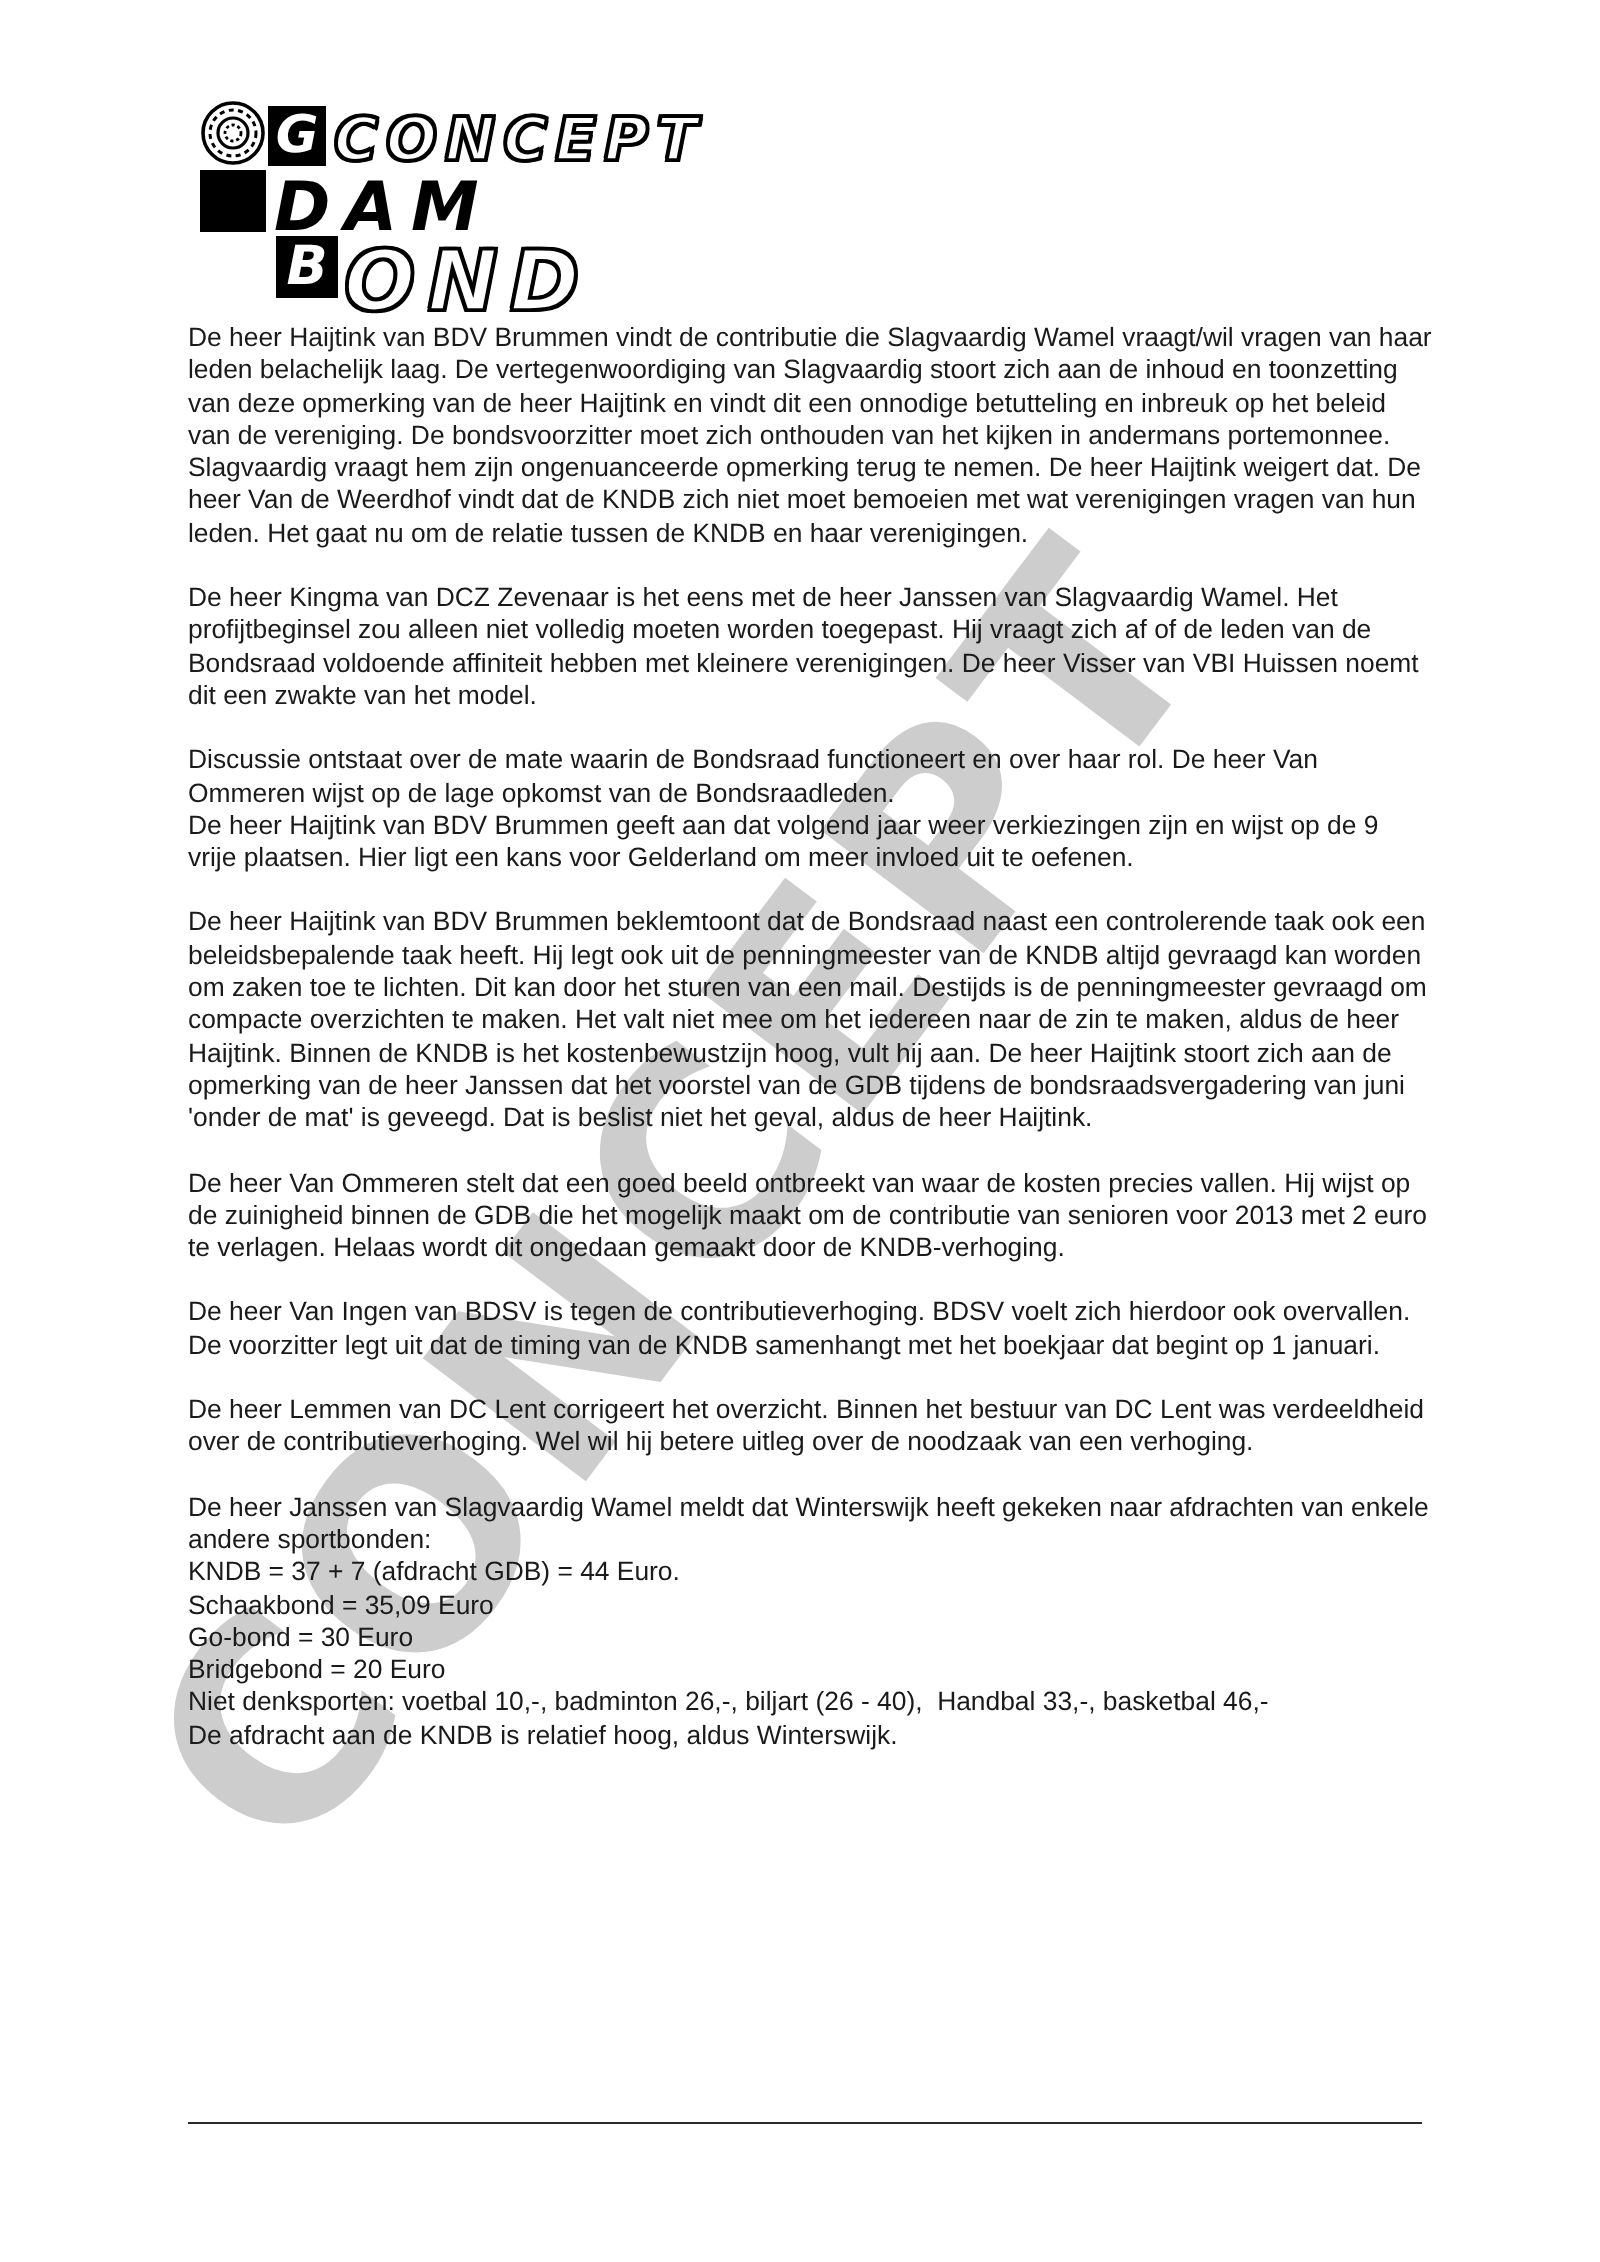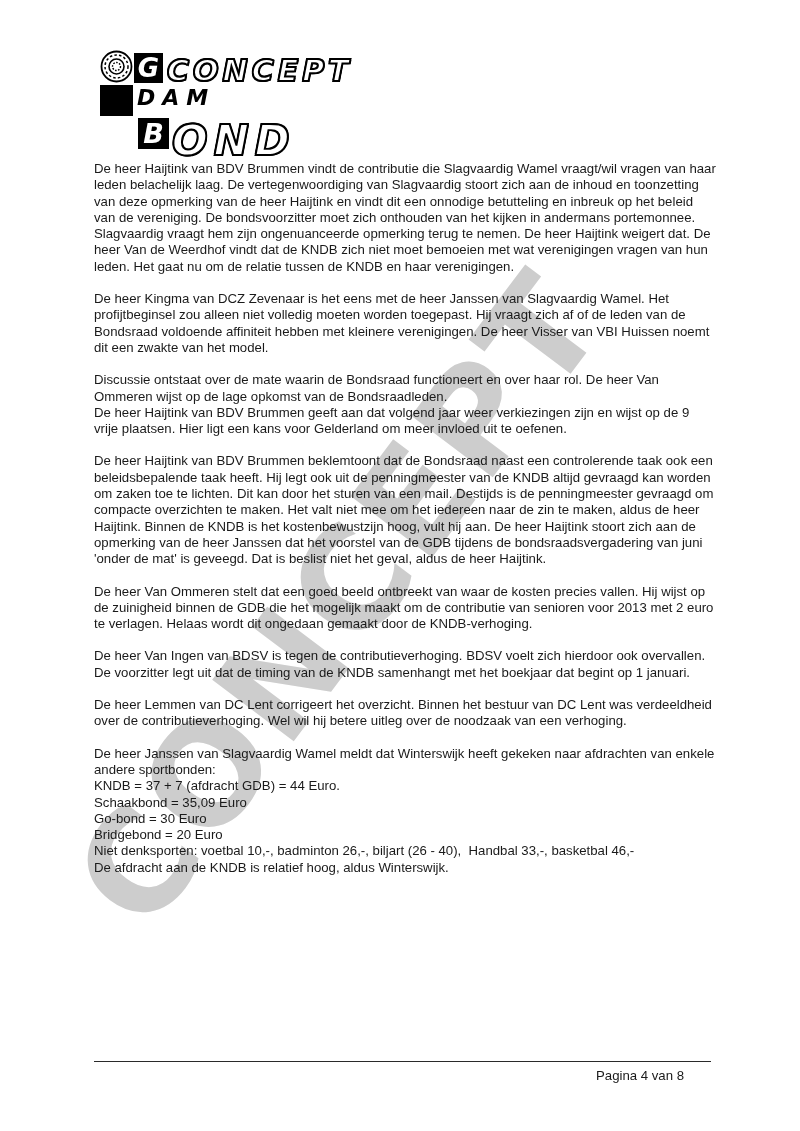--- a/index.html
+++ b/index.html
@@ -69,21 +69,21 @@
     font-style: italic;
     white-space: nowrap;
     line-height: 1;
   }
   .logo .outline-word {
     color: #fff;
     -webkit-text-stroke: 1.8px #000;
     text-shadow: 1px 1px 0 #000, -1px -1px 0 #000, 1px -1px 0 #000, -1px 1px 0 #000;
   }
   .logo .word-elderse { left: 67px; top: 8px;  font-size: 30px; letter-spacing: 4px; }
-  .logo .word-dam     { left: 37px; top: 39px; font-size: 22px; letter-spacing: 7px; color: #000; }
+  .logo .word-dam     { left: 37px; top: 39px; font-size: 34px; letter-spacing: 7px; color: #000; }
   .logo .word-ond     { left: 72px; top: 72px; font-size: 42px; letter-spacing: 6px; }
 
   
   .content {
     position: absolute;
     left: 94px;
     top: 161px;
     width: 622px;
     z-index: 1;
     font-size: 13.2px;
@@ -148,15 +148,14 @@
     <p>De heer Janssen van Slagvaardig Wamel meldt dat Winterswijk heeft gekeken naar afdrachten van enkele andere sportbonden:
 KNDB = 37 + 7 (afdracht GDB) = 44 Euro.
 Schaakbond = 35,09 Euro
 Go-bond = 30 Euro
 Bridgebond = 20 Euro
 Niet denksporten: voetbal 10,-, badminton 26,-, biljart (26 - 40),  Handbal 33,-, basketbal 46,-
 De afdracht aan de KNDB is relatief hoog, aldus Winterswijk.</p>
   </div>
 
   <div class="footer-rule"></div>
-  <div class="page-number">Pagina 4 van 8</div>
 
 </div>
 
 </body></html>

